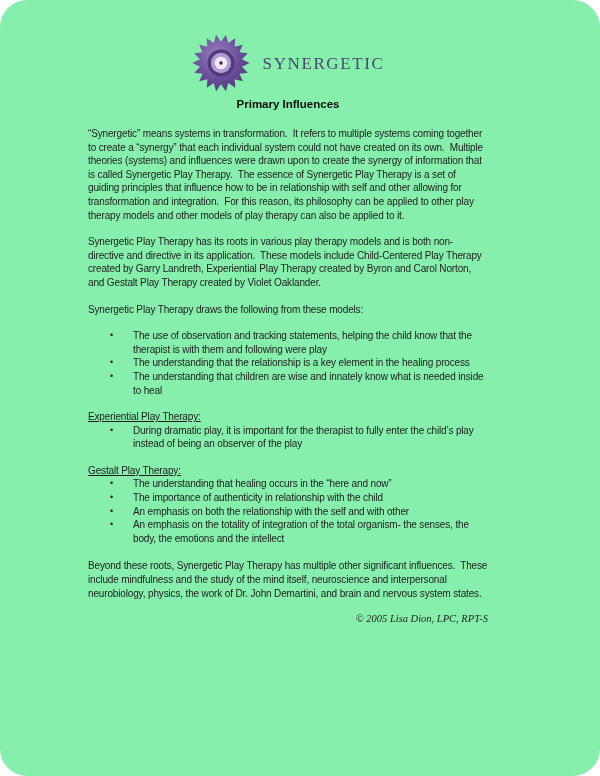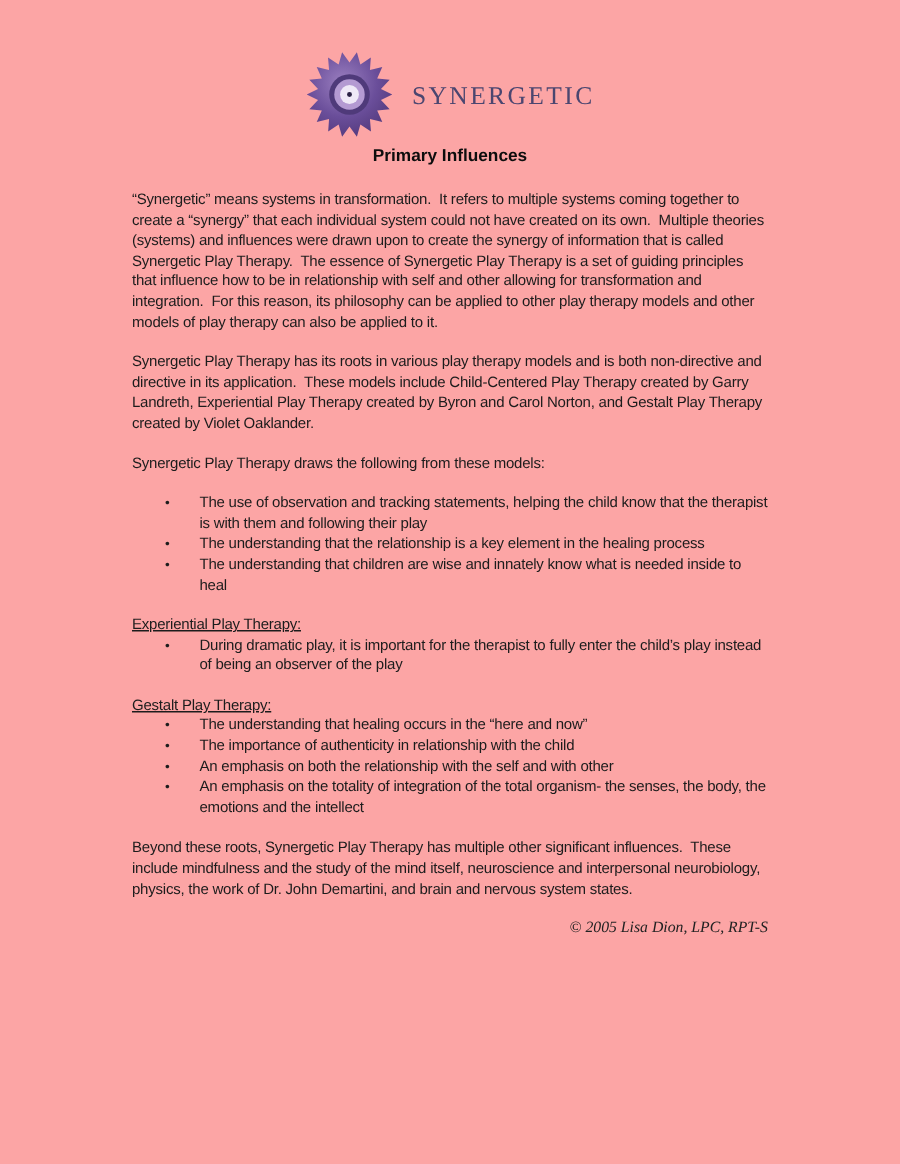--- a/index.html
+++ b/index.html
@@ -1,25 +1,26 @@
 <!DOCTYPE html>
 <html><head>
 <meta charset="utf-8">
 <style>
   html, body { margin: 0; padding: 0; background: #ffffff; }
   .page {
     position: relative;
     width: 600px;
     height: 776px;
     box-sizing: border-box;
-    background: #fca5a5;
-    padding: 34px 88px 0 88px;
+    background: #86efac;
+    padding: 34px 112px 0 88px;
     overflow: hidden;
     font-family: "Liberation Sans", sans-serif;
     color: #1c1c1c;
+    border-radius: 27px;
   }
   
   .logo {
     display: flex;
     justify-content: center;
     align-items: center;
     gap: 13px;
     margin-bottom: 6px;
   }
   .logo svg { display: block; }
@@ -112,21 +113,21 @@
   <div class="doc-title">Primary Influences</div>
 
   <p class="para">“Synergetic” means systems in transformation.  It refers to multiple systems coming together to create a “synergy” that each individual system could not have created on its own.  Multiple theories (systems) and influences were drawn upon to create the synergy of information that is called Synergetic Play Therapy.  The essence of Synergetic Play Therapy is a set of guiding principles that influence how to be in relationship with self and other allowing for transformation and integration.  For this reason, its philosophy can be applied to other play therapy models and other models of play therapy can also be applied to it.</p>
   <p class="para">Synergetic Play Therapy has its roots in various play therapy models and is both non-directive and directive in its application.  These models include Child-Centered Play Therapy created by Garry Landreth, Experiential Play Therapy created by Byron and Carol Norton, and Gestalt Play Therapy created by Violet Oaklander.</p>
   <p class="para">Synergetic Play Therapy draws the following from these models:</p>
 
   <div class="section">
     <ul class="bullets">
       <li>
           <span class="bullet-marker">•</span>
-          <span class="bullet-text">The use of observation and tracking statements, helping the child know that the therapist is with them and following their play</span>
+          <span class="bullet-text">The use of observation and tracking statements, helping the child know that the therapist is with them and following were play</span>
         </li>
       <li>
           <span class="bullet-marker">•</span>
           <span class="bullet-text">The understanding that the relationship is a key element in the healing process</span>
         </li>
       <li>
           <span class="bullet-marker">•</span>
           <span class="bullet-text">The understanding that children are wise and innately know what is needed inside to heal</span>
         </li>
     </ul>

